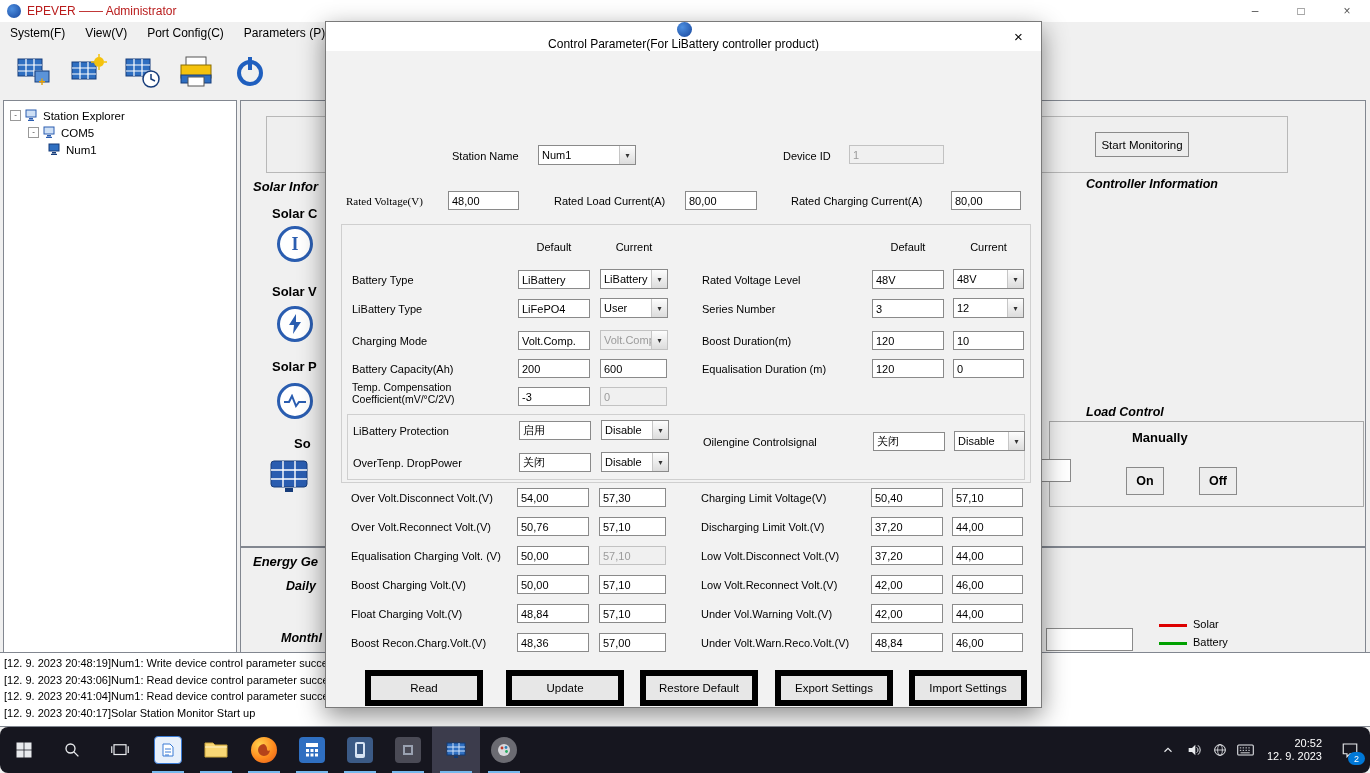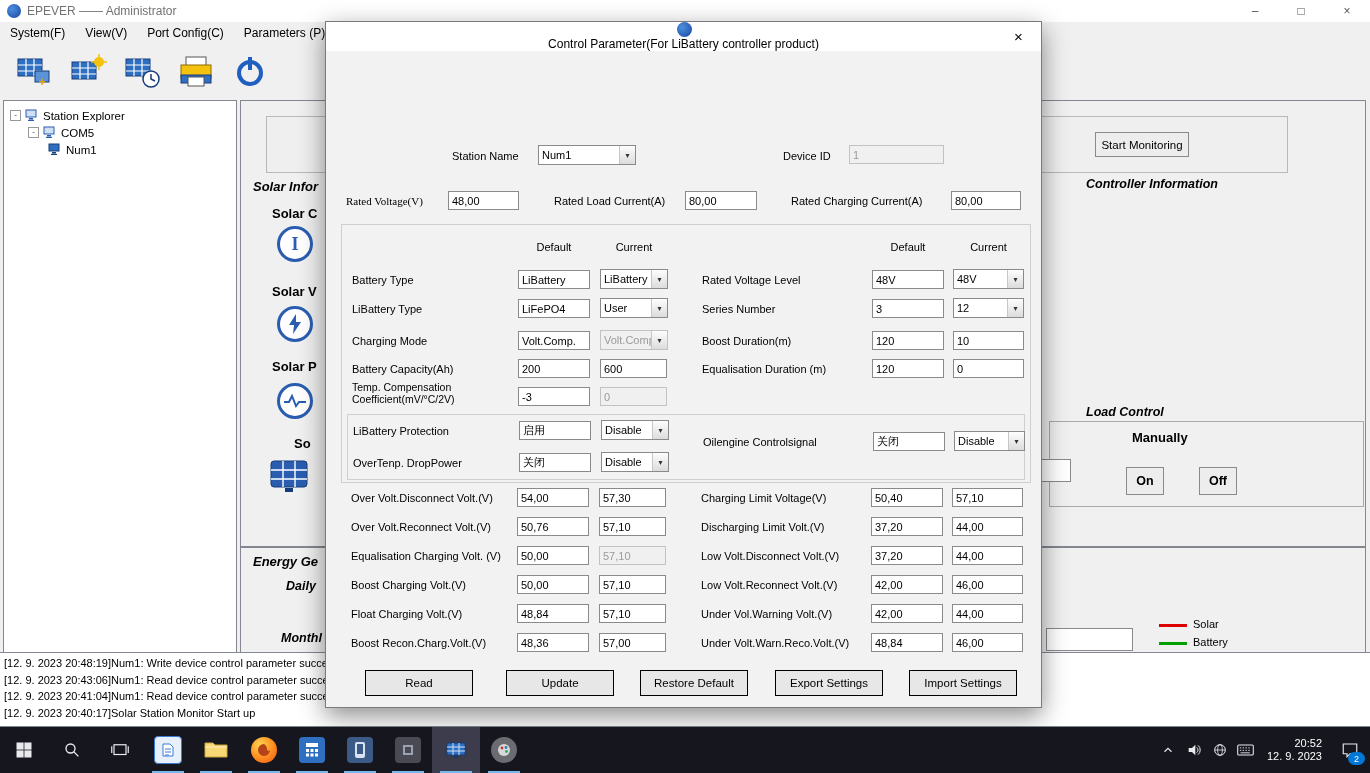--- a/index.html
+++ b/index.html
@@ -2,21 +2,21 @@
 <html><head>
 <meta charset="utf-8">
 <style>
   html,body{margin:0;padding:0;}
   body{width:1370px;height:773px;overflow:hidden;position:relative;background:#f0f0f0;
        font-family:"Liberation Sans",sans-serif;font-size:12px;color:#000;}
   .abs{position:absolute;}
   
   .titlebar{position:absolute;left:0;top:0;right:0;height:22px;background:#ffffff;display:flex;align-items:center;border-bottom:1px solid #ececec;}
   .app-icon{width:14px;height:14px;border-radius:50%;background:radial-gradient(circle at 35% 35%,#4d8fe0,#16459c);margin:0 6px 0 7px;}
-  .wtitle{font-size:12px;color:#737373;}
+  .wtitle{font-size:12px;color:#b91c1c;}
   .wctrls{position:absolute;right:0;top:0;height:22px;display:flex;}
   .wbtn{width:46px;height:22px;display:flex;align-items:center;justify-content:center;color:#555;font-size:12px;}
   .menubar{position:absolute;left:0;top:22px;right:0;height:23px;background:#f0f0f0;display:flex;align-items:center;}
   .menu-item{padding:0 10px;font-size:12px;height:23px;line-height:23px;}
   .toolbar{position:absolute;left:0;top:45px;right:0;height:53px;background:#f0f0f0;display:flex;align-items:center;gap:14px;padding-left:14px;}
   .tbtn{width:40px;height:42px;display:flex;align-items:center;justify-content:center;}
   
   .tree{position:absolute;left:3px;top:100px;width:232px;height:551px;background:#fff;border:1px solid #828790;font-size:11.5px;}
   .titem{display:flex;align-items:center;height:17px;gap:4px;}
   .texp{width:9px;height:9px;border:1px solid #999;background:#fff;font-size:8px;line-height:7px;text-align:center;color:#333;flex:0 0 auto;}
@@ -62,23 +62,23 @@
   .grow .rd{position:absolute;left:530px;top:1px;width:72px;}
   .grow .rc{position:absolute;left:611px;top:0;width:71px;}
   .grow input.rc{top:1px;width:71px;}
   .inbox .l{left:5px;}
   .inbox .d{left:171px;}
   .inbox .c{left:253px;}
   .inbox .rl{left:355px;}
   .inbox .rd{left:525px;}
   .inbox .rc{left:606px;}
   .hdr{position:absolute;top:16px;font-size:11px;text-align:center;}
-  .dbtn{position:absolute;top:648px;width:106px;height:24px;background:#e7e7e7;border:1px solid #000000;font-size:11.5px;display:flex;align-items:center;justify-content:center;}
+  .dbtn{position:absolute;top:648px;width:106px;height:24px;background:#e7e7e7;border:6px solid #000000;font-size:11.5px;display:flex;align-items:center;justify-content:center;}
   
-  .taskbar{position:absolute;left:0;bottom:0;right:0;height:46px;background:#16161f;display:flex;align-items:stretch;z-index:200;}
+  .taskbar{position:absolute;left:0;bottom:0;right:0;height:46px;background:#16161f;display:flex;align-items:stretch;z-index:200;border-radius:8px;}
   .tkbtn{width:48px;display:flex;align-items:center;justify-content:center;position:relative;}
   .tkbtn.active{background:#3c3c4c;}
   .tkbtn.running::after{content:"";position:absolute;left:8px;right:8px;bottom:0;height:2px;background:#76b9ed;}
   .appic{width:26px;height:26px;border-radius:4px;display:flex;align-items:center;justify-content:center;overflow:hidden;}
   .tray{margin-left:auto;display:flex;align-items:center;}
   .trayic{width:26px;height:46px;display:flex;align-items:center;justify-content:center;}
   .clock{color:#fff;font-size:11px;text-align:right;line-height:13px;padding:0 8px;}
   .notif{position:relative;width:40px;height:46px;display:flex;align-items:center;justify-content:center;}
   .badge{position:absolute;right:5px;bottom:8px;min-width:13px;height:13px;border-radius:7px;background:#0078d7;color:#fff;font-size:9px;display:flex;align-items:center;justify-content:center;padding:0 2px;}
 </style>

